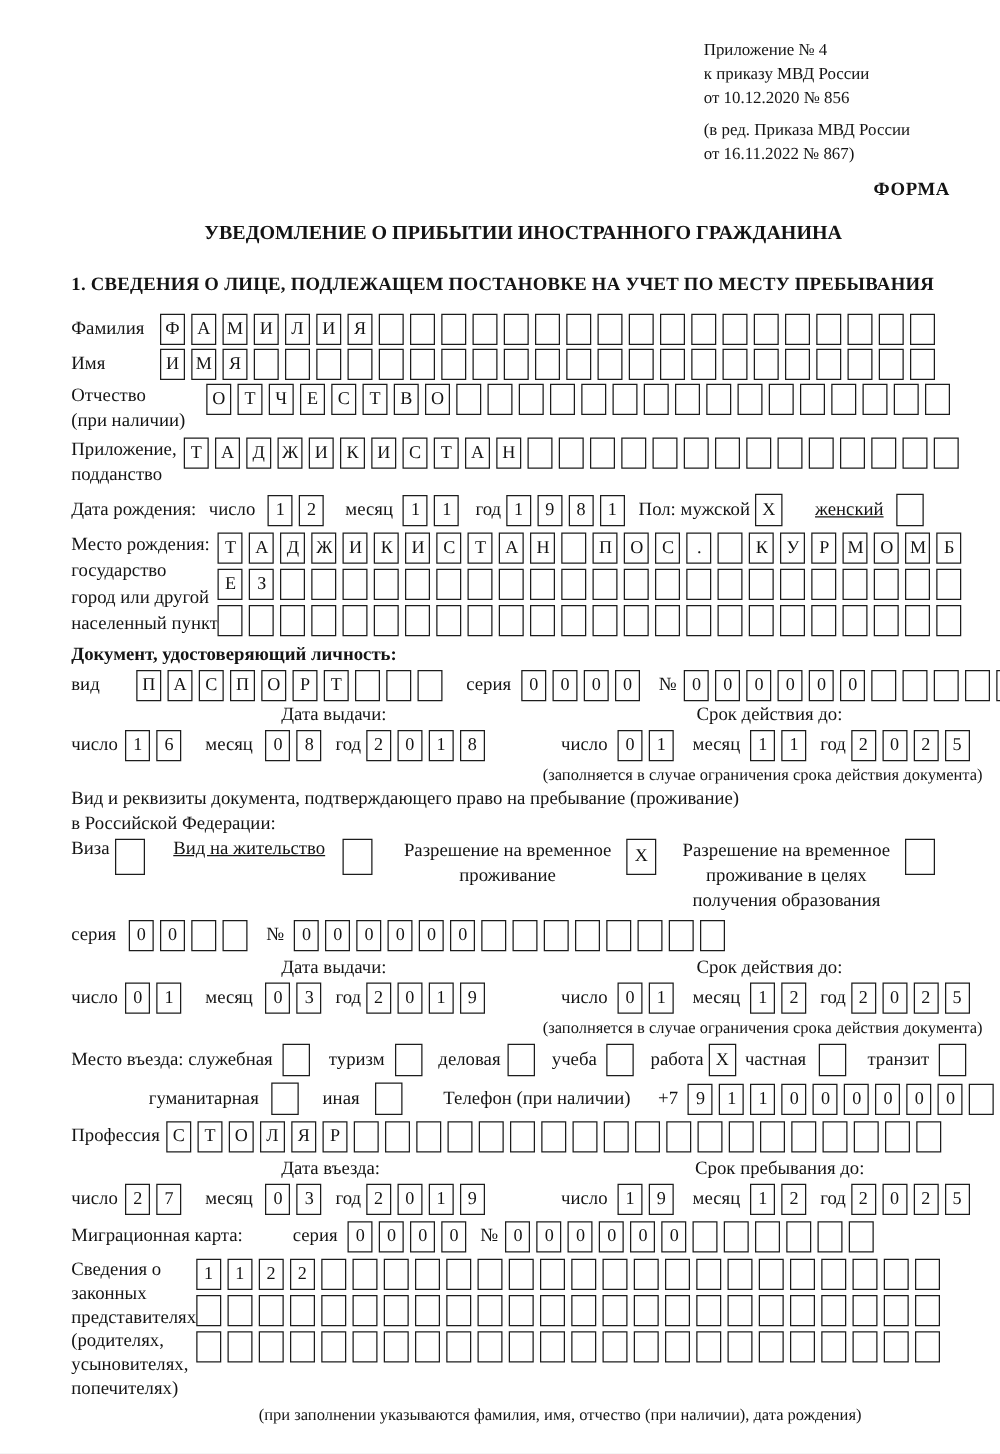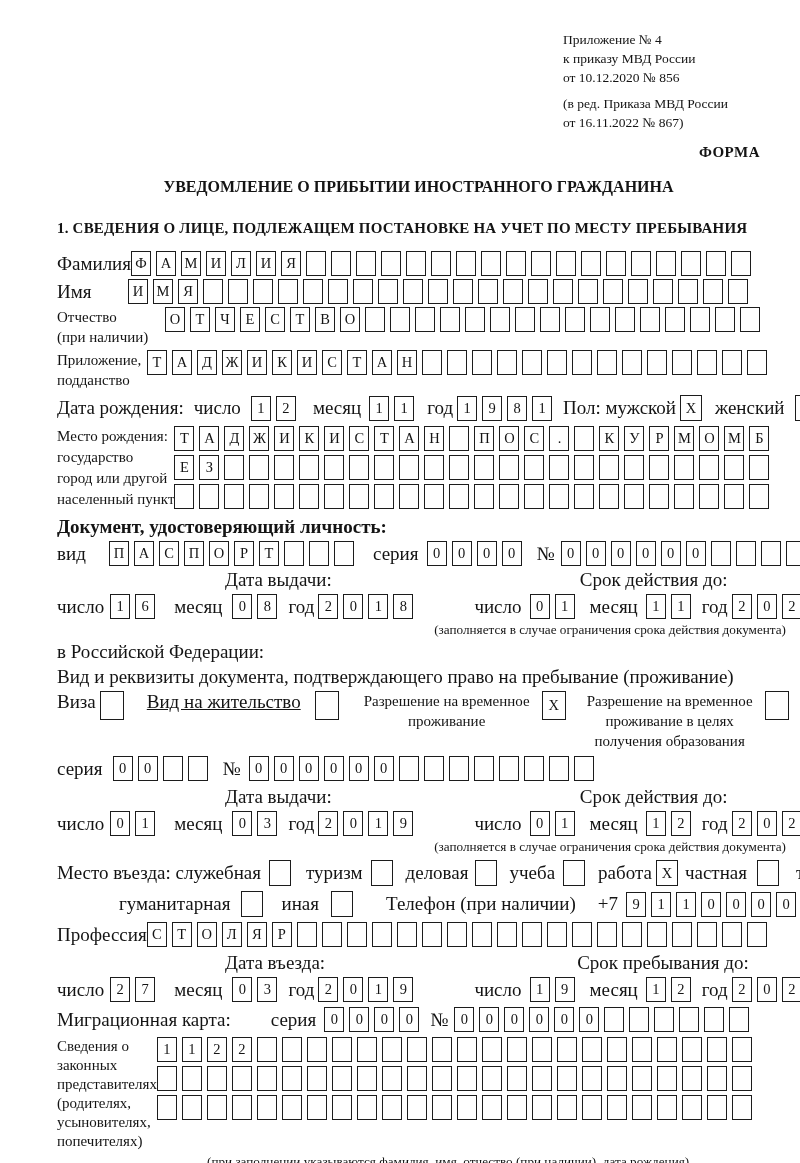--- a/index.html
+++ b/index.html
@@ -13,21 +13,21 @@
   .forma{text-align:right;padding-right:30px;font-weight:bold;font-size:15px;letter-spacing:.5px;margin-top:12px;}
   .title{text-align:center;font-weight:bold;font-size:16px;line-height:23px;margin-top:14px;margin-right:10px;}
   .blank{display:inline-block;width:56px;border-bottom:2px solid #222;height:14px;margin-left:10px;}
   .section1{font-weight:bold;font-size:15px;letter-spacing:.2px;margin-top:22px;margin-bottom:14px;white-space:nowrap;}
   
   .line{display:flex;align-items:center;margin-bottom:3px;}
   .line.top{align-items:flex-start;}
   .line.center{}
   .line.right{justify-content:flex-end;padding-right:4px;}
   .line.vpad{margin-top:5px;margin-bottom:5px;}
-  .lbl{font-size:19px;white-space:nowrap;flex:0 0 auto;}
+  .lbl{font-size:15px;white-space:nowrap;flex:0 0 auto;}
   .line.bold .lbl{font-weight:bold;}
   .line.note .lbl{font-size:13.2px;}
   .lblblock{flex:0 0 auto;}
   .lblblock .lbl-line{font-size:15px;line-height:20px;white-space:nowrap;}
   .lblblock.center{text-align:center;}
   .boxes{display:flex;flex:0 0 auto;}
   .box{
     width:20px;height:25px;border:1.8px solid #1c1c1c;margin-right:5px;
     display:flex;align-items:center;justify-content:center;
     font-size:14.5px;box-sizing:border-box;background:#fff;flex:0 0 auto;
@@ -199,21 +199,21 @@
         </div>
         <span class="lbl" style="margin-left: 8px;">год</span>
         <div class="boxes" style="margin-left: 4px;">
           <div class="box">1</div>
           <div class="box">9</div>
           <div class="box">8</div>
           <div class="box">1</div>
         </div>
         <span class="lbl" style="margin-left: 6px;">Пол: мужской</span>
         <div class="box check" style="margin-left: 4px;">X</div>
-        <span class="lbl" style="margin-left: 8px;">женский</span>
+        <span class="lbl" style="margin-left: 21px; text-decoration: underline;">женский</span>
         <div class="box check" style="margin-left: 10px;"></div>
       </div>
       <div class="line top">
         <div class="lblblock" style="min-width: 110px;">
           <div class="lbl-line" style="line-height: 21px;">Место рождения:</div>
           <div class="lbl-line" style="line-height: 21px;">государство</div>
           <div class="lbl-line" style="line-height: 21px;">город или другой</div>
           <div class="lbl-line" style="line-height: 21px;">населенный пункт</div>
         </div>
         <div class="stack">
@@ -373,24 +373,24 @@
           <div class="box">2</div>
           <div class="box">0</div>
           <div class="box">2</div>
           <div class="box">5</div>
         </div>
       </div>
       <div class="line right note">
         <span class="lbl">(заполняется в случае ограничения срока действия документа)</span>
       </div>
       <div class="line">
+        <span class="lbl">Вид и реквизиты документа, подтверждающего право на пребывание (проживание)</span>
+      </div>
+      <div class="line">
         <span class="lbl">в Российской Федерации:</span>
-      </div>
-      <div class="line">
-        <span class="lbl">Вид и реквизиты документа, подтверждающего право на пребывание (проживание)</span>
       </div>
       <div class="line top">
         <span class="lbl">Виза</span>
         <div class="box check big" style="margin-left: 4px;"></div>
         <span class="lbl" style="margin-left: 18px; text-decoration: underline;">Вид на жительство</span>
         <div class="box check big" style="margin-left: 14px;"></div>
         <div class="lblblock center" style="margin-left: 20px;">
           <div class="lbl-line" style="line-height: 20px;">Разрешение на временное</div>
           <div class="lbl-line" style="line-height: 20px;">проживание</div>
         </div>

